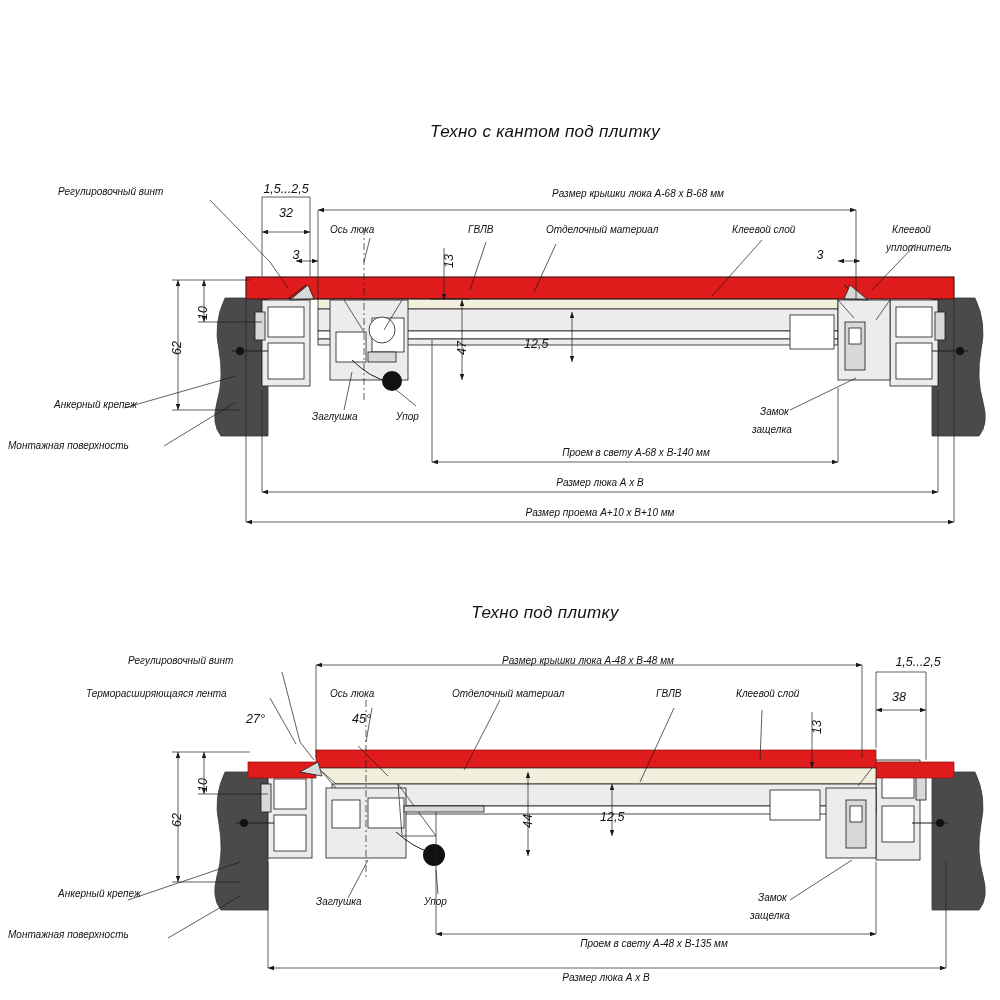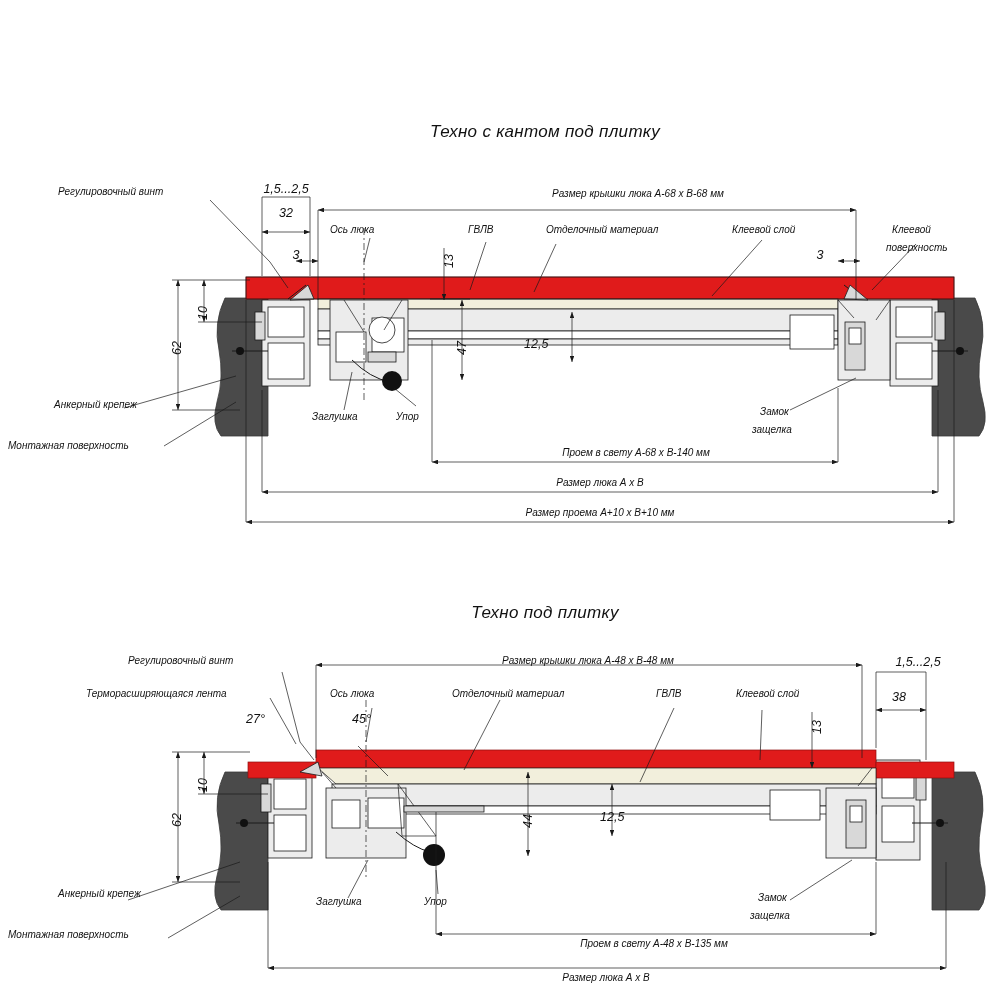--- a/index.html
+++ b/index.html
@@ -258,21 +258,21 @@
   <div class="lbl center" style="left:638px;top:188px;">Размер крышки люка  А-68 х В-68 мм</div>
   <div class="lbl dim center" style="left:286px;top:206px;">32</div>
   <div class="lbl" style="left:330px;top:224px;">Ось люка</div>
   <div class="lbl dim center" style="left:296px;top:248px;">3</div>
   <div class="lbl" style="left:468px;top:224px;">ГВЛВ</div>
   <div class="lbl dim vert" style="left:442px;top:268px;transform:rotate(-90deg);">13</div>
   <div class="lbl" style="left:546px;top:224px;">Отделочный материал</div>
   <div class="lbl" style="left:732px;top:224px;">Клеевой слой</div>
   <div class="lbl dim center" style="left:820px;top:248px;">3</div>
   <div class="lbl" style="left:892px;top:224px;">Клеевой</div>
-  <div class="lbl" style="left:886px;top:242px;">поверхность</div>
+  <div class="lbl" style="left:886px;top:242px;">уплотнитель</div>
 
   <div class="lbl dim vert" style="left:170px;top:355px;transform:rotate(-90deg);">62</div>
   <div class="lbl dim vert" style="left:196px;top:320px;transform:rotate(-90deg);">10</div>
   <div class="lbl dim vert" style="left:455px;top:355px;transform:rotate(-90deg);">47</div>
   <div class="lbl dim" style="left:524px;top:337px;">12,5</div>
 
   <div class="lbl" style="left:54px;top:399px;">Анкерный крепеж</div>
   <div class="lbl" style="left:8px;top:440px;">Монтажная поверхность</div>
   <div class="lbl" style="left:312px;top:411px;">Заглушка</div>
   <div class="lbl" style="left:396px;top:411px;">Упор</div>

